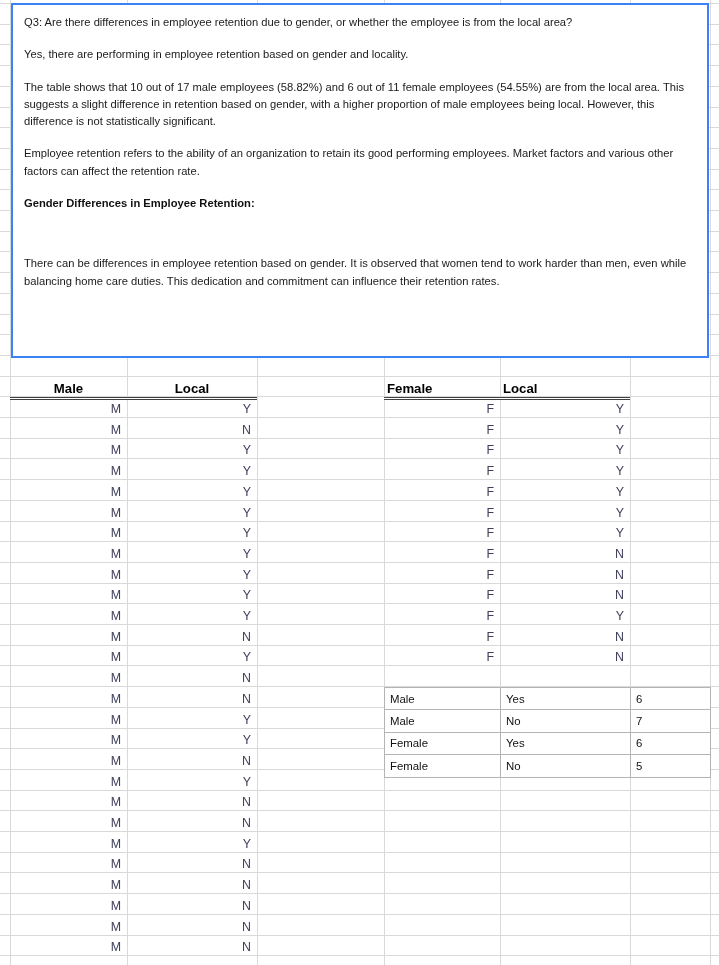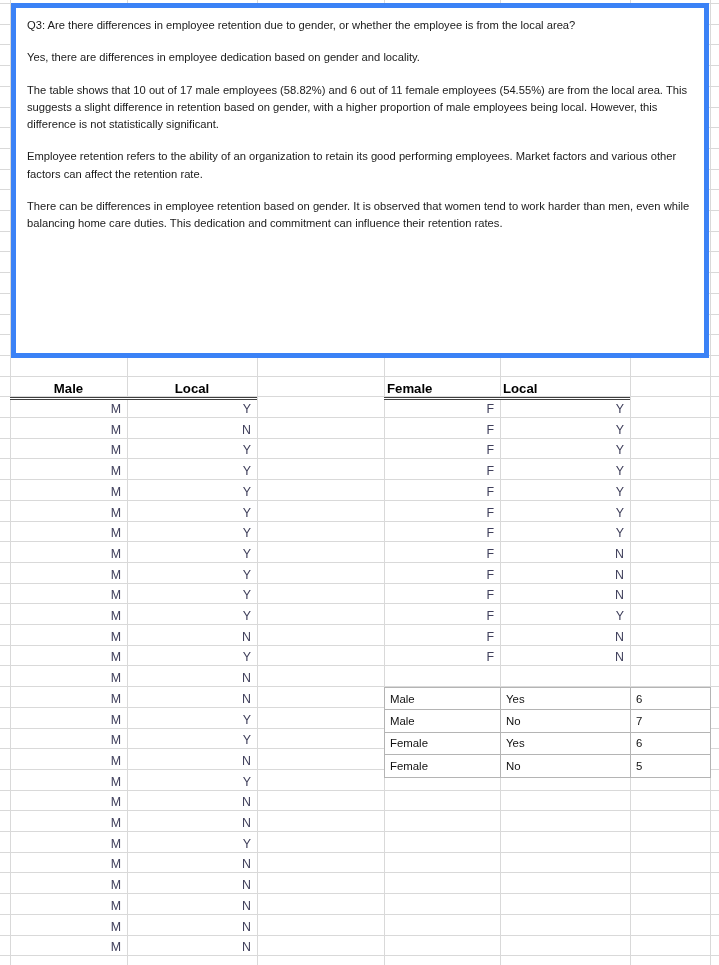--- a/index.html
+++ b/index.html
@@ -29,31 +29,31 @@
     position: absolute; top: 0; height: 965px;
     width: 1px; background: #d9d9d9;
   }
 
   
   .textbox {
     position: absolute;
     left: 11px; top: 3px;
     width: 698px; height: 355px;
     background: #ffffff;
-    border: 5px solid #3b82f6;
+    border: 2px solid #3b82f6;
     z-index: 3;
     padding: 9px 11px 0 11px;
   }
   .para {
     font-size: 11.2px;
     line-height: 17.3px;
     color: #1a1a1a;
     margin-bottom: 15px;
   }
-  .para:last-child { margin-bottom: 0; }
+  .para:last-child { margin-bottom: 0; margin-top: 43px; }
   .para.tight { margin-bottom: 0; }
   .para b, .hd {
     font-weight: bold;
     color: #111111;
   }
   .hd {
     font-size: 11.2px;
     line-height: 17.3px;
   }
 
@@ -172,23 +172,24 @@
       <div class="grid-v" style="left: 127px;"></div>
       <div class="grid-v" style="left: 257px;"></div>
       <div class="grid-v" style="left: 384px;"></div>
       <div class="grid-v" style="left: 500px;"></div>
       <div class="grid-v" style="left: 630px;"></div>
       <div class="grid-v" style="left: 710px;"></div>
     </div>
 
   <div class="textbox">
     <div class="para">Q3: Are there differences in employee retention due to gender, or whether the employee is from the local area?</div>
-    <div class="para">Yes, there are differences in employee dedication based on gender and locality.</div>
+    <div class="para">Yes, there are performing in employee retention based on gender and locality.</div>
     <div class="para">The table shows that 10 out of 17 male employees (58.82%) and 6 out of 11 female employees (54.55%) are from the local area. This suggests a slight difference in retention based on gender, with a higher proportion of male employees being local. However, this difference is not statistically significant.</div>
     <div class="para">Employee retention refers to the ability of an organization to retain its good performing employees. Market factors and various other factors can affect the retention rate.</div>
+    <div class="hd">Gender Differences in Employee Retention:</div>
     <div class="para tight">There can be differences in employee retention based on gender. It is observed that women tend to work harder than men, even while balancing home care duties. This dedication and commitment can influence their retention rates.</div>
   </div>
 
   <div class="data-layer">
       <div class="hcell ctr" style="left: 10px; width: 117px; top: 378px;">Male</div>
       <div class="hcell ctr" style="left: 127px; width: 130px; top: 378px;">Local</div>
       <div class="dblrule" style="left: 10px; width: 247px; top: 397px;"></div>
       <div class="cell" style="left: 10px; width: 117px; top: 399px;">M</div>
       <div class="cell" style="left: 127px; width: 130px; top: 399px;">Y</div>
       <div class="cell" style="left: 10px; width: 117px; top: 419.7px;">M</div>

